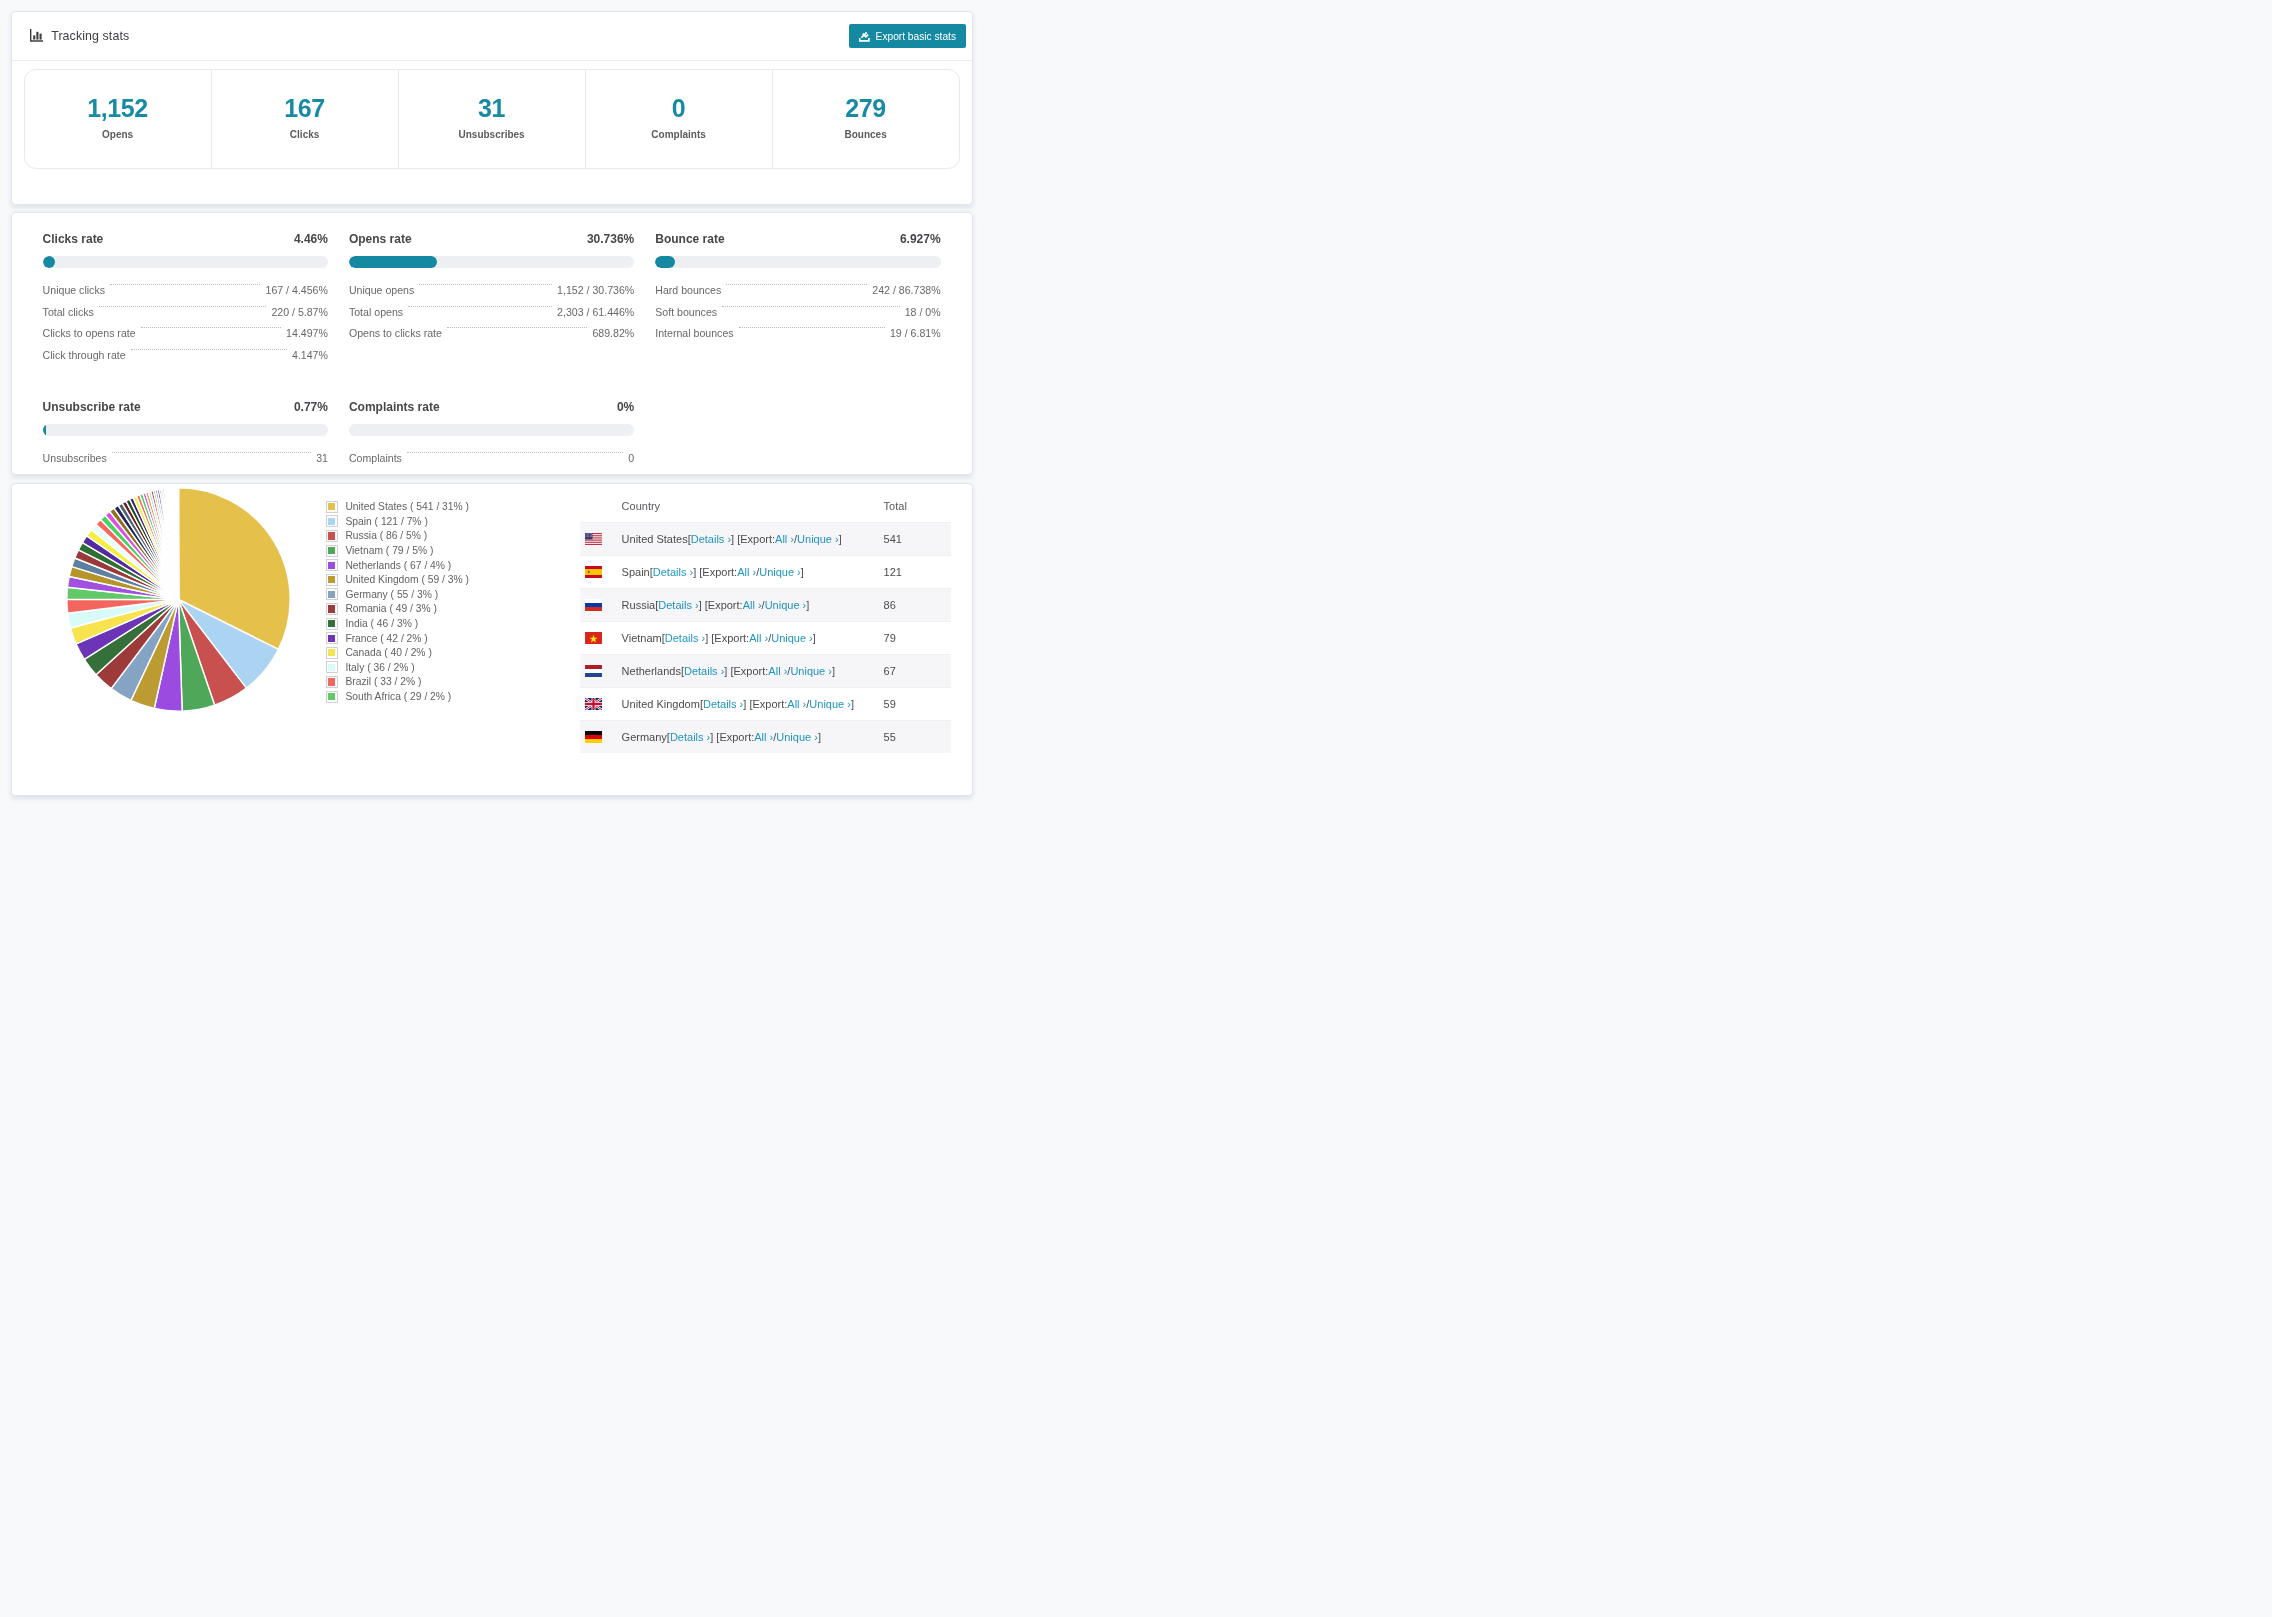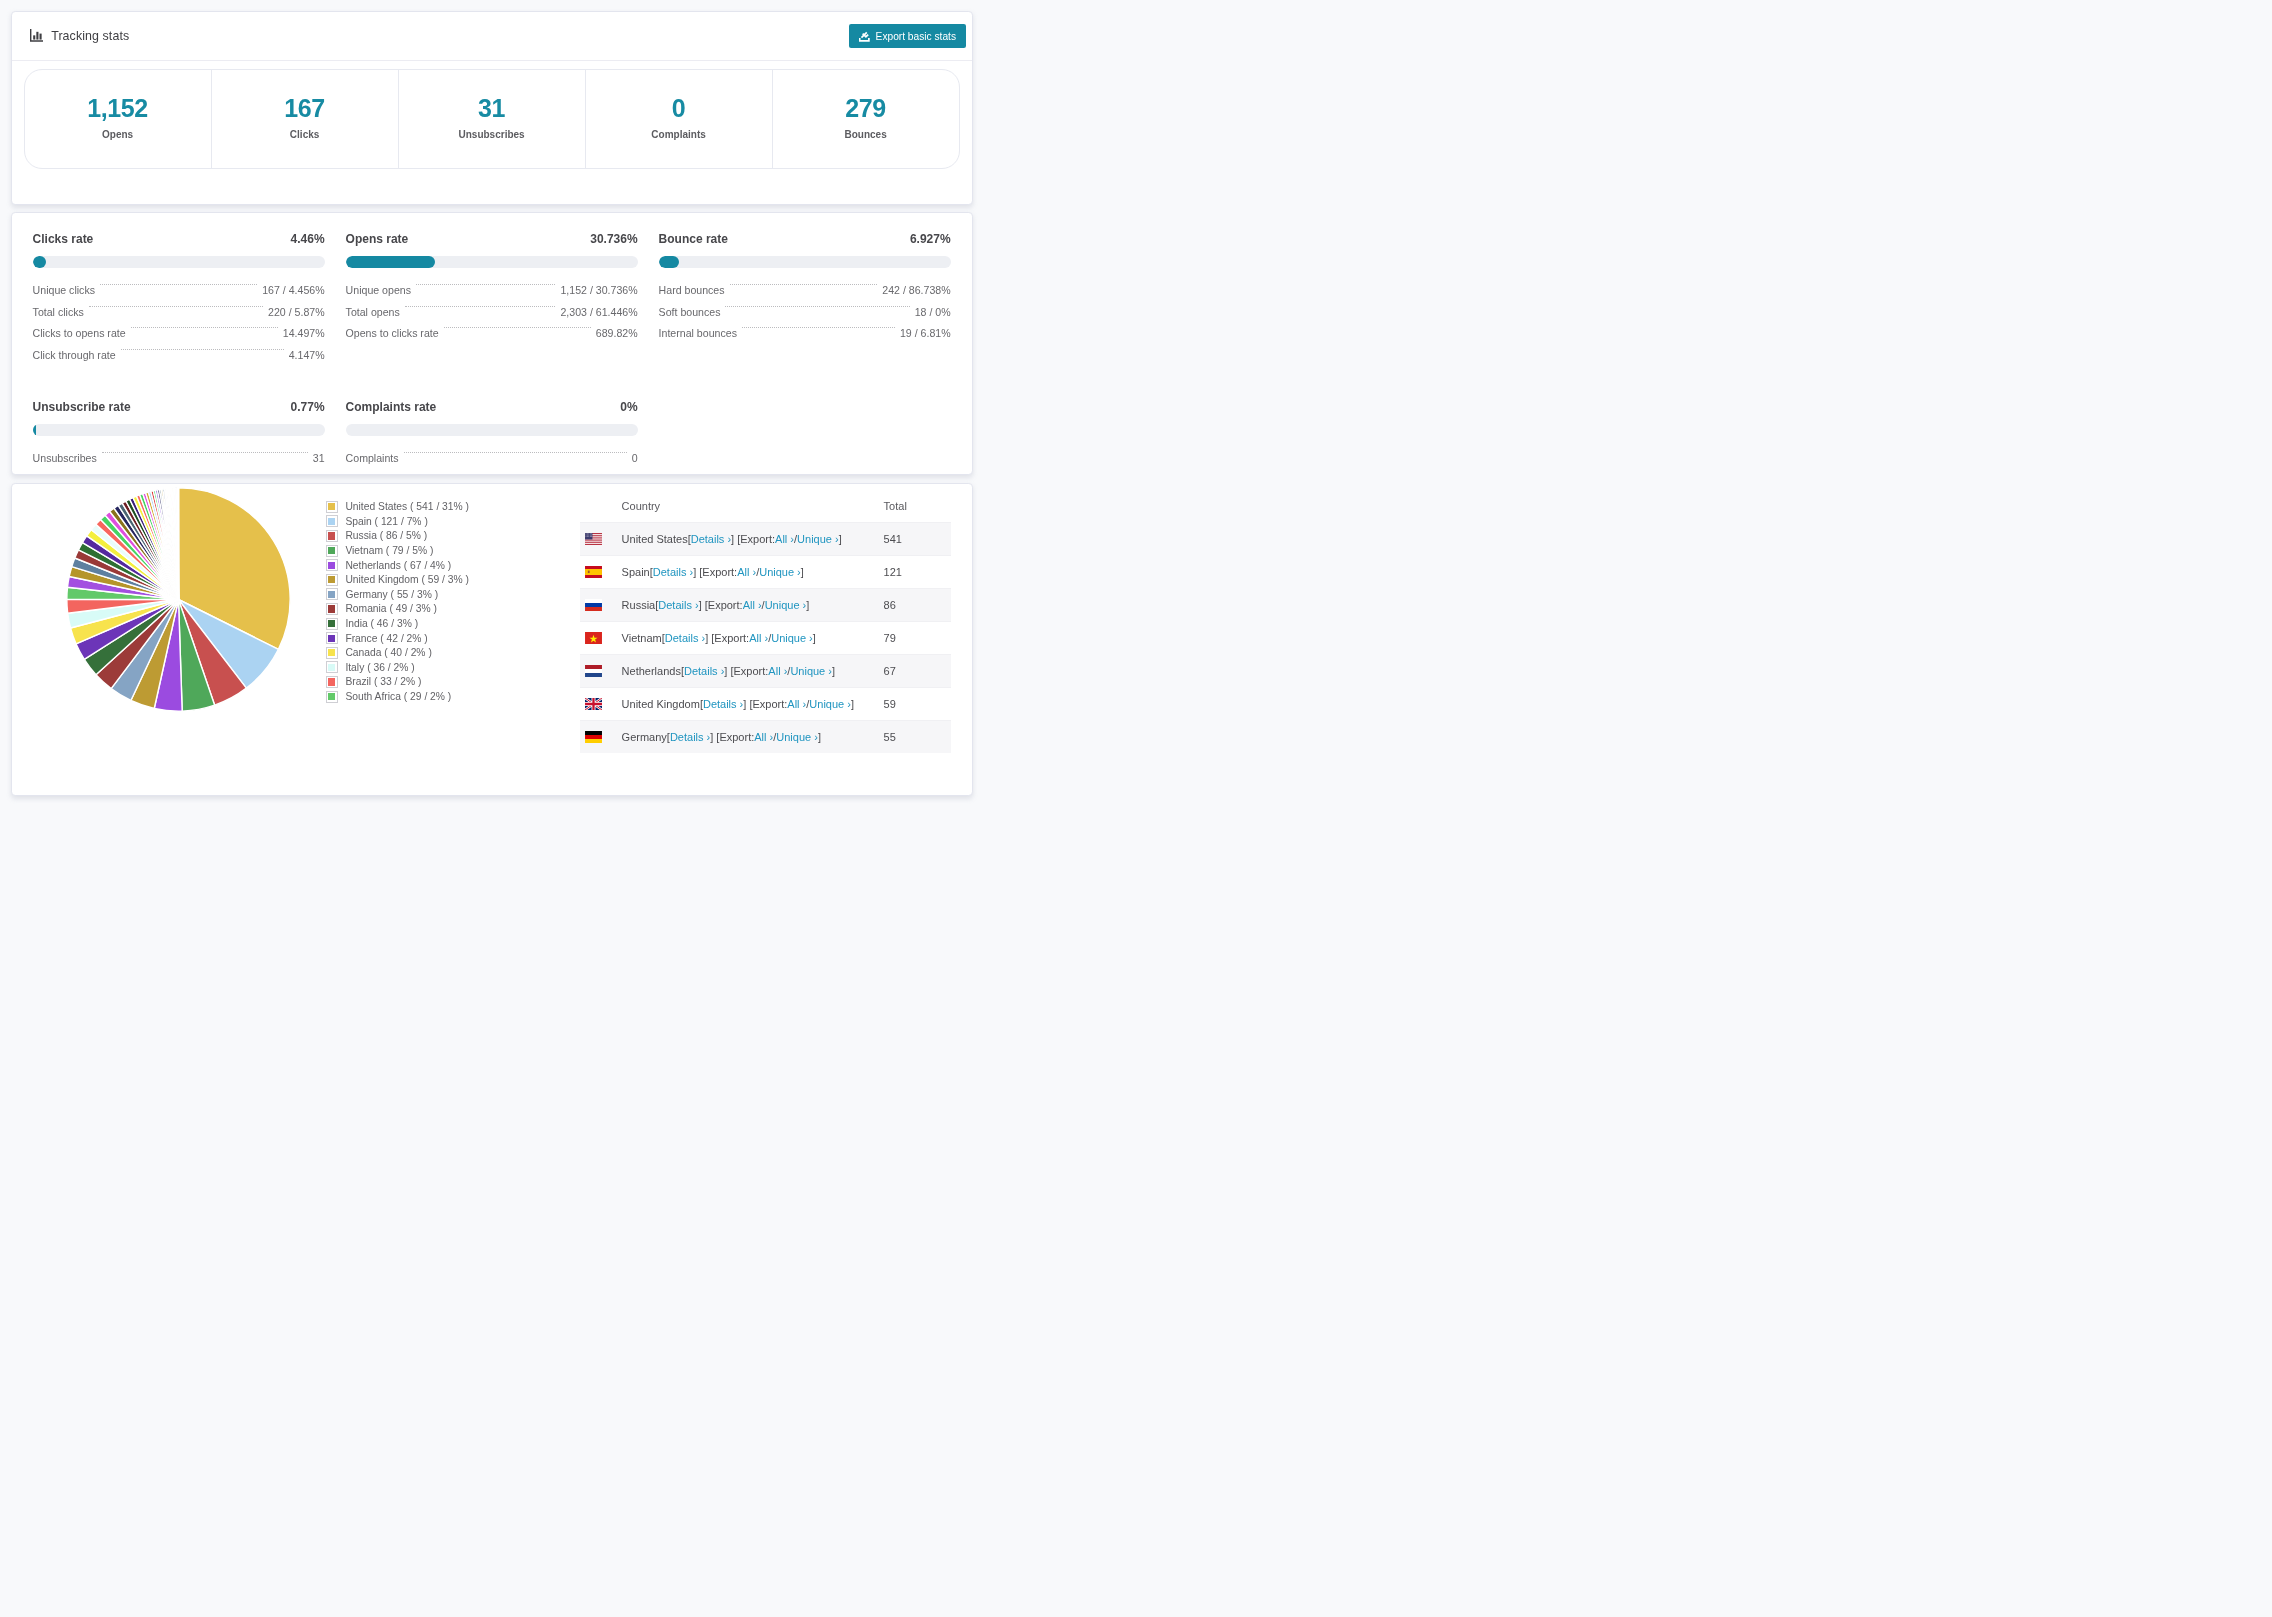--- a/index.html
+++ b/index.html
@@ -26,30 +26,30 @@
 
   .export-btn {
     position:absolute; right:5.6px; top:12.7px; display:flex; align-items:center; gap:5px;
     background:#1589a2; color:#fff; border:none; border-radius:2.1px;
     font-family:inherit; font-size:10.2px; padding:6.4px 10px; cursor:pointer;
   }
 
   
   .stats-box {
     margin:8.5px 12px 0; height:100px; border:0.7px solid #e7e9f0;
-    border-radius:18px; display:flex; overflow:hidden; background:#fff;
+    border-radius:12px; display:flex; overflow:hidden; background:#fff;
   }
   .stat-tile { flex:1; text-align:center; padding-top:24px; border-right:0.7px solid #e7e9f0; }
   .stat-tile:last-child { border-right:none; }
   .stat-value { font-size:25px; font-weight:700; color:#178ba3; letter-spacing:-0.4px; }
   .stat-label { font-size:10px; color:#5c5c60; margin-top:6.4px;font-weight:bold; }
 
   
   #rates-grid {
-    padding:19px 21px 0; display:grid;
+    padding:19px 31px 0; display:grid;
     grid-template-columns:1fr 1fr 1fr; column-gap:21px; row-gap:30px;
   }
   .rate-head { display:flex; justify-content:space-between; align-items:baseline; }
   .rate-title { font-size:12px; font-weight:700; color:#47474b; }
   .rate-value { font-size:12px; font-weight:700; color:#47474b; }
   .rate-bar { margin-top:10px; height:12px; background:#edeff3; border-radius:6.4px; overflow:hidden; position:relative; }
   .rate-fill { position:absolute; left:0; top:0; height:100%; background:#1589a2; border-radius:6.4px; }
   .rate-rows { margin-top:16px; }
   .rate-row { display:flex; align-items:flex-start; font-size:10.6px; color:#68686c; margin-bottom:9.5px; white-space:nowrap; }
   .leader { flex:1; border-bottom:1.4px dotted #bcbcbf; margin:0 5px 2.1px; min-width:14px; }

